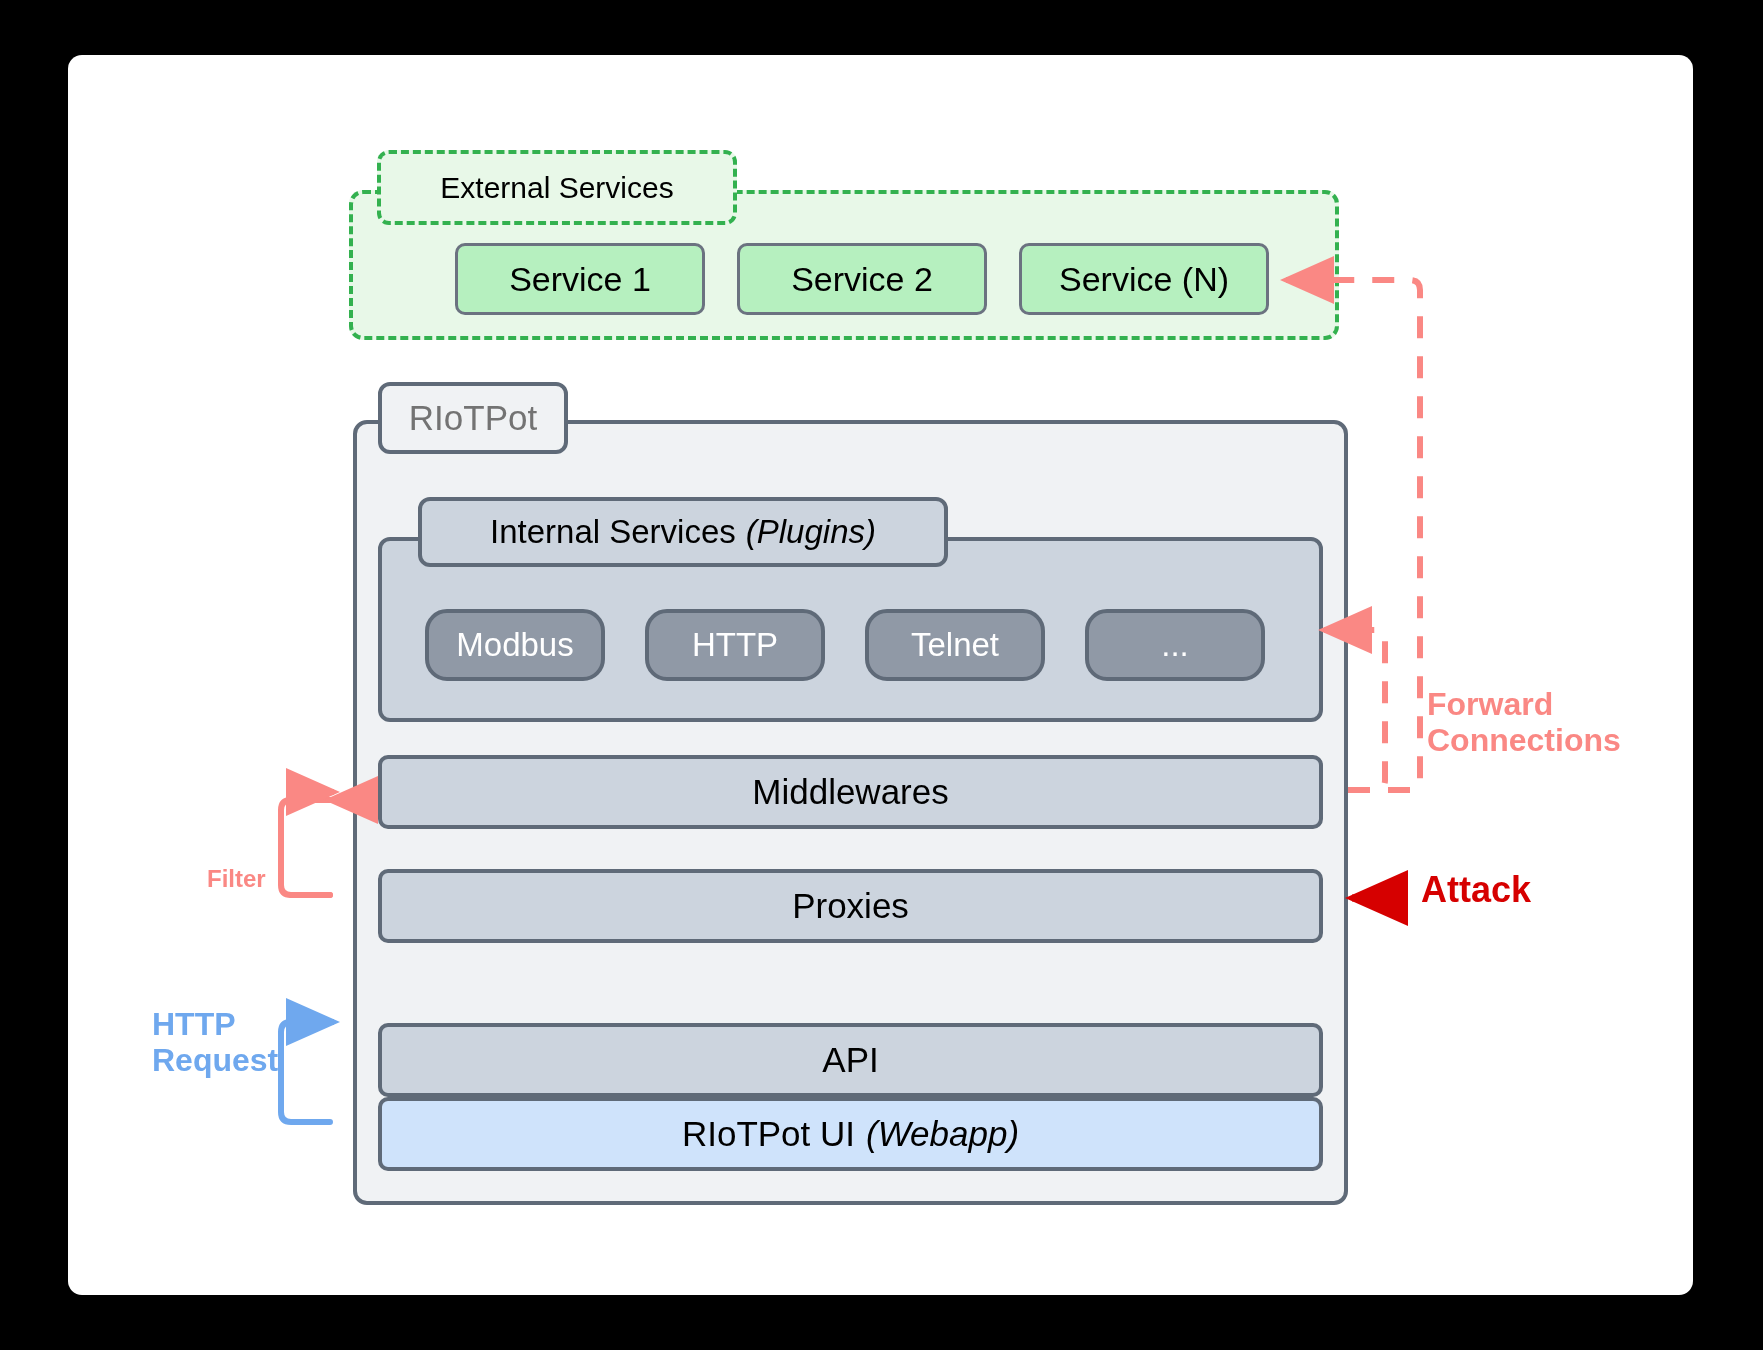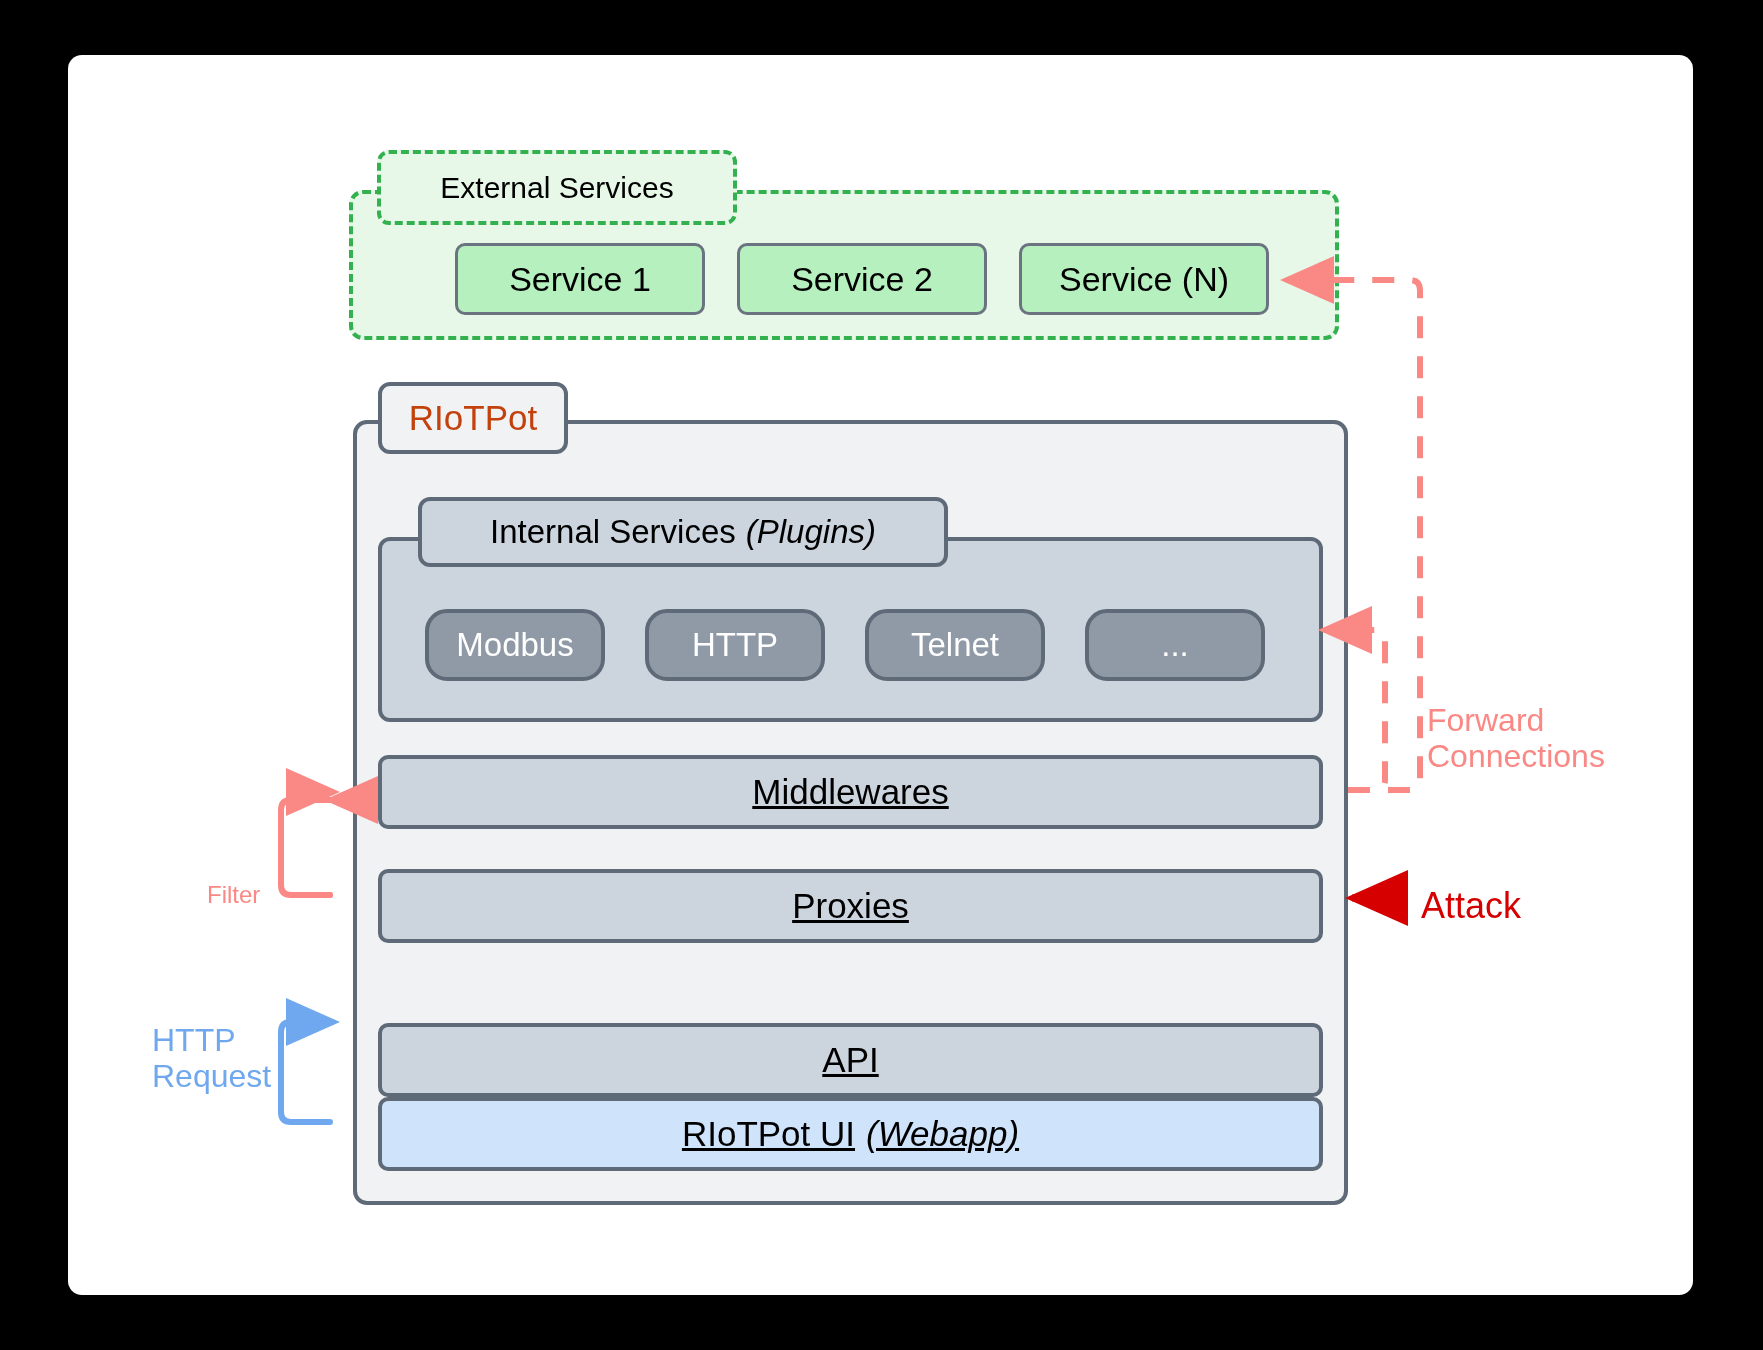--- a/index.html
+++ b/index.html
@@ -15,46 +15,46 @@
              display:flex;align-items:center;justify-content:center;font-size:30px;color:#000;}
   .svc-row{position:absolute;left:455px;top:243px;display:flex;gap:32px;}
   .svc{width:250px;height:72px;background:#b6f0bf;border:3px solid #6b7280;border-radius:10px;
        display:flex;align-items:center;justify-content:center;font-size:34px;color:#000;box-sizing:border-box;}
 
   
   .riot-box{position:absolute;left:353px;top:420px;width:995px;height:785px;
             background:#f0f2f4;border:4px solid #5f6a78;border-radius:14px;box-sizing:border-box;}
   .riot-label{position:absolute;left:378px;top:382px;width:190px;height:72px;
               background:#f0f2f4;border:4px solid #5f6a78;border-radius:12px;box-sizing:border-box;
-              display:flex;align-items:center;justify-content:center;font-size:35px;color:#c2410c;}
+              display:flex;align-items:center;justify-content:center;font-size:35px;color:#737373;}
 
   
   .int-box{position:absolute;left:378px;top:537px;width:945px;height:185px;
            background:#ccd4de;border:4px solid #5f6a78;border-radius:12px;box-sizing:border-box;}
   .int-label{position:absolute;left:418px;top:497px;width:530px;height:70px;
              background:#ccd4de;border:4px solid #5f6a78;border-radius:12px;box-sizing:border-box;
              display:flex;align-items:center;justify-content:center;font-size:33px;color:#000;gap:10px;}
   .int-label i{font-style:italic;}
   .plug-row{position:absolute;left:417px;top:609px;display:flex;gap:32px;}
   .plug{width:180px;height:72px;background:#9099a6;border:4px solid #5f6a78;border-radius:22px;
         display:flex;align-items:center;justify-content:center;font-size:33px;color:#fff;box-sizing:border-box;margin-left:8px;}
 
   
   .layer{position:absolute;left:378px;width:945px;height:74px;background:#ccd4de;
          border:4px solid #5f6a78;border-radius:10px;box-sizing:border-box;
-         display:flex;align-items:center;justify-content:center;font-size:35px;color:#000;text-decoration:underline;}
+         display:flex;align-items:center;justify-content:center;font-size:35px;color:#000;}
   .layer.ui{background:#cfe3fb;gap:11px;}
   .layer.ui i{font-style:italic;}
   #layer-middlewares{top:755px;}
   #layer-proxies{top:869px;}
   #layer-api{top:1023px;}
   #layer-ui{top:1097px;}
 
   
-  .anno{position:absolute;font-weight:normal;line-height:1.12;margin-top:16px;}
+  .anno{position:absolute;font-weight:bold;line-height:1.12;}
   #anno-filter{left:207px;top:866px;font-size:24px;color:#fa8884;}
   #anno-http{left:152px;top:1007px;font-size:32px;color:#6fa8ee;}
   #anno-attack{left:1421px;top:870px;font-size:36px;color:#d60000;}
   #anno-forward{left:1427px;top:687px;font-size:32px;color:#fa8884;}
 
   svg.overlay{position:absolute;left:0;top:0;width:1763px;height:1350px;pointer-events:none;}
 </style>
 </head>
 <body>
 

